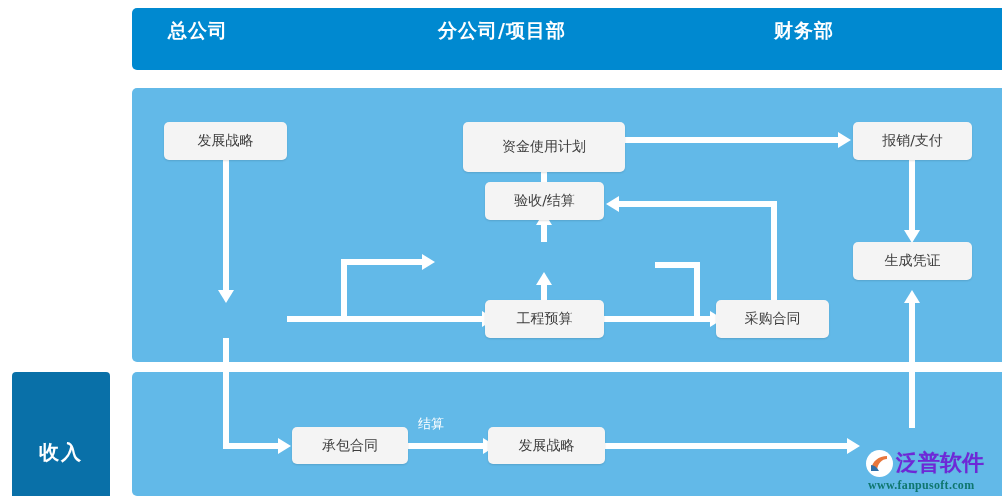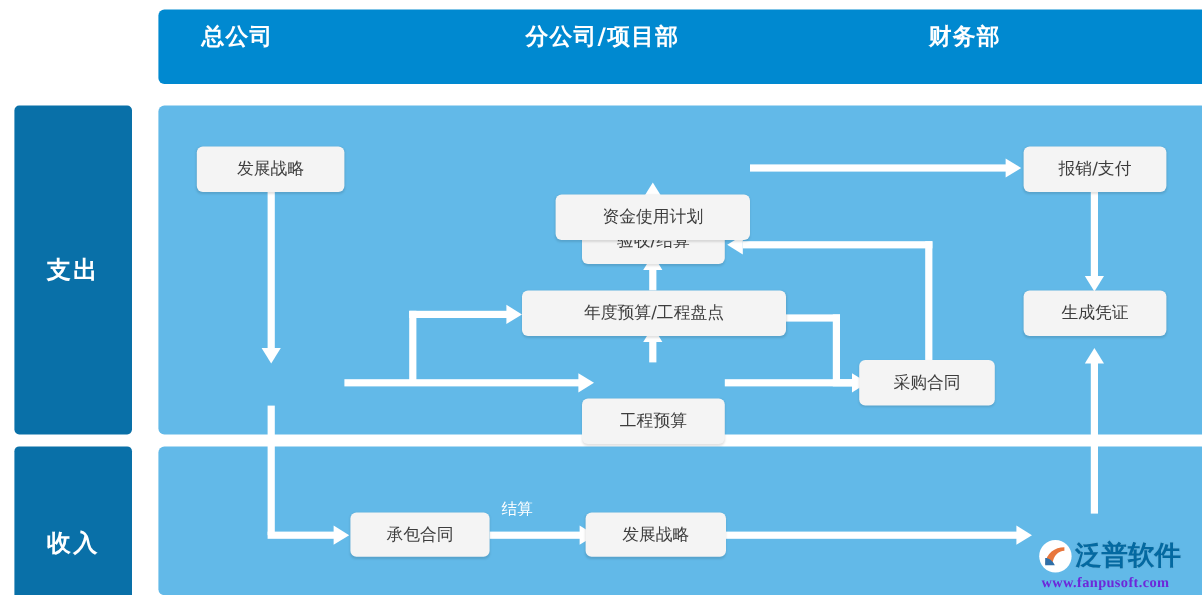--- a/index.html
+++ b/index.html
@@ -101,43 +101,42 @@
     background:#ffffff;
     position:relative;
     overflow:hidden;
     margin-right:3px;
     flex:none;
   }
   .wm-logo .arc{
     position:absolute;left:4px;top:5px;width:18px;height:17px;
   }
   .wm-text{
-    font-size:22px;font-weight:bold;color:#0369a1;
+    font-size:22px;font-weight:bold;color:#6d28d9;
     letter-spacing:0px;
     text-shadow:0 0 1px rgba(120,120,120,.35);
   }
   .wm-url{
     position:absolute;left:2px;top:30px;
     font-size:12px;font-weight:bold;
-    color:#6d28d9;
+    color:#0f766e;
     font-family:"Liberation Serif","DejaVu Serif",serif;
     letter-spacing:.3px;
   }
 </style>
 </head>
 <body>
 
 <div id="root">
 
   <div class="header-bar"></div>
   <div class="header-label hl-0">总公司</div>
   <div class="header-label hl-1">分公司/项目部</div>
   <div class="header-label hl-2">财务部</div>
 
-  <div class="side-label side-expense">支出</div>
   <div class="side-label side-income">收入</div>
 
   <div class="panel panel-expense"></div>
   <div class="panel panel-income"></div>
 
   <div class="ln lnv" style="left:219px;top:160px;height:132px;"></div>
   <div class="ah ah-d" style="left:214px;top:290px;"></div>
 
   <div class="ln lnh" style="left:283px;top:316px;width:197px;"></div>
   <div class="ah ah-r" style="left:478px;top:311px;"></div>
@@ -182,27 +181,26 @@
   <div class="ln lnh" style="left:404px;top:443px;width:78px;"></div>
   <div class="ah ah-r" style="left:479px;top:438px;"></div>
   <div class="edge-label" style="left:414px;top:415px;">结算</div>
 
   <div class="ln lnh" style="left:601px;top:443px;width:245px;"></div>
   <div class="ah ah-r" style="left:843px;top:438px;"></div>
 
   <div class="fbox" style="left:160px;top:122px;width:123px;height:38px;">发展战略</div>
 
 
-  <div class="fbox" style="left:431px;top:242px;width:220px;height:38px;">年度预算/工程盘点</div>
-
-  <div class="fbox" style="left:481px;top:300px;width:119px;height:38px;margin-top:32px;">工程预算</div>
+
+  <div class="fbox" style="left:481px;top:300px;width:119px;height:38px;">工程预算</div>
 
   <div class="fbox" style="left:481px;top:182px;width:119px;height:38px;">验收/结算</div>
 
-  <div class="fbox" style="left:459px;top:122px;width:162px;height:38px;margin-top:40px;">资金使用计划</div>
+  <div class="fbox" style="left:459px;top:122px;width:162px;height:50px;">资金使用计划</div>
 
   <div class="fbox" style="left:849px;top:122px;width:119px;height:38px;">报销/支付</div>
 
   <div class="fbox" style="left:712px;top:300px;width:113px;height:38px;">采购合同</div>
 
   <div class="fbox" style="left:849px;top:242px;width:119px;height:38px;">生成凭证</div>
 
   <div class="fbox" style="left:288px;top:427px;width:116px;height:37px;">承包合同</div>
 
   <div class="fbox" style="left:484px;top:427px;width:117px;height:37px;">发展战略</div>

